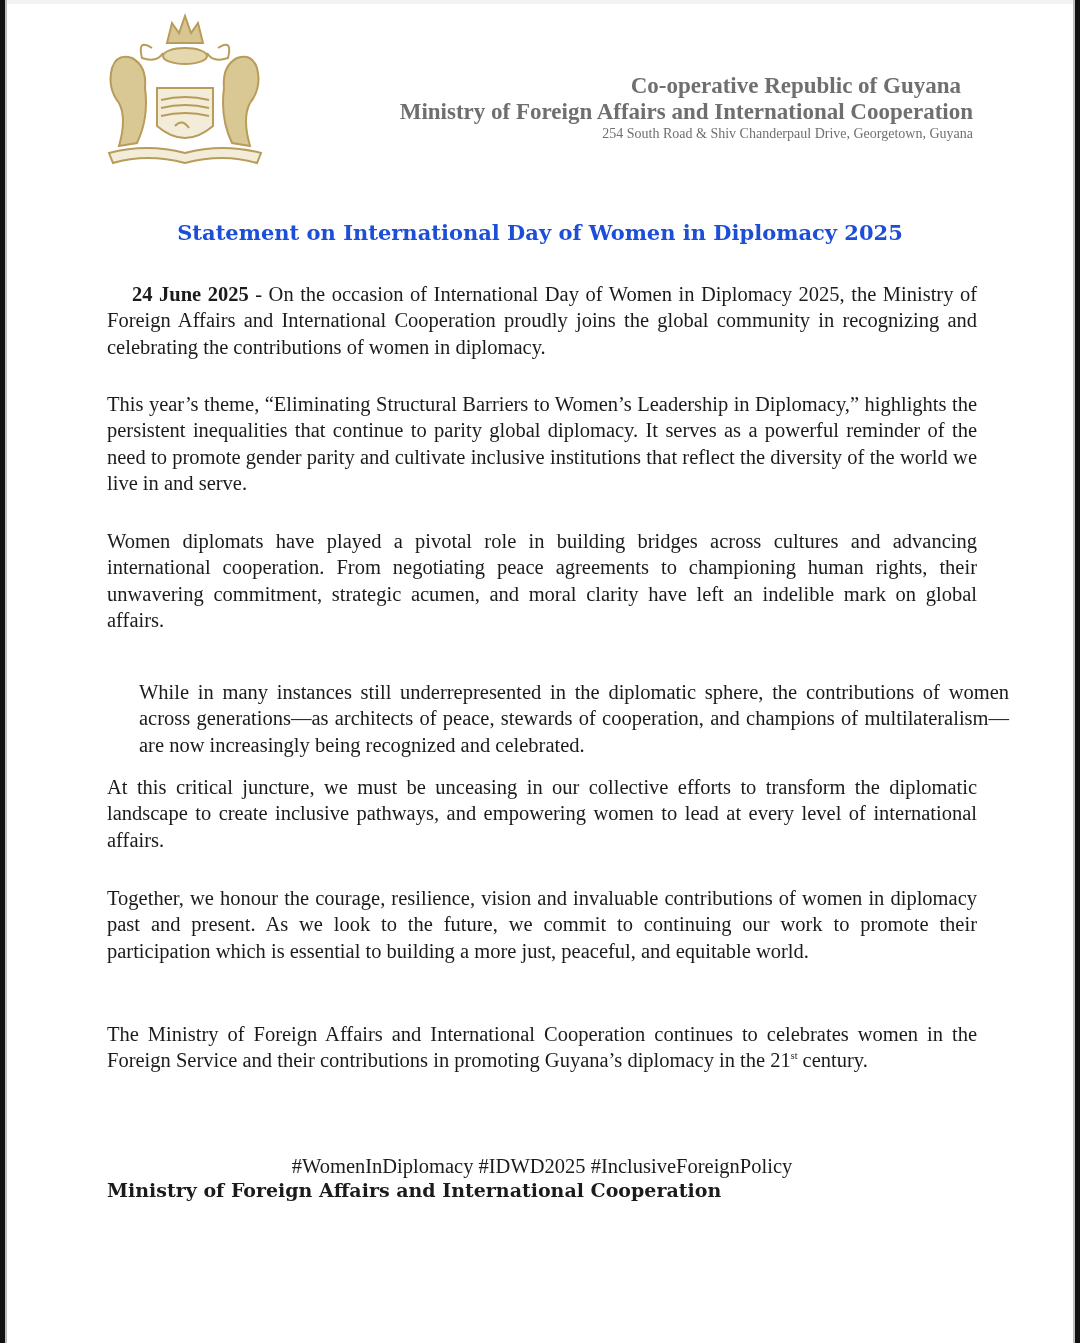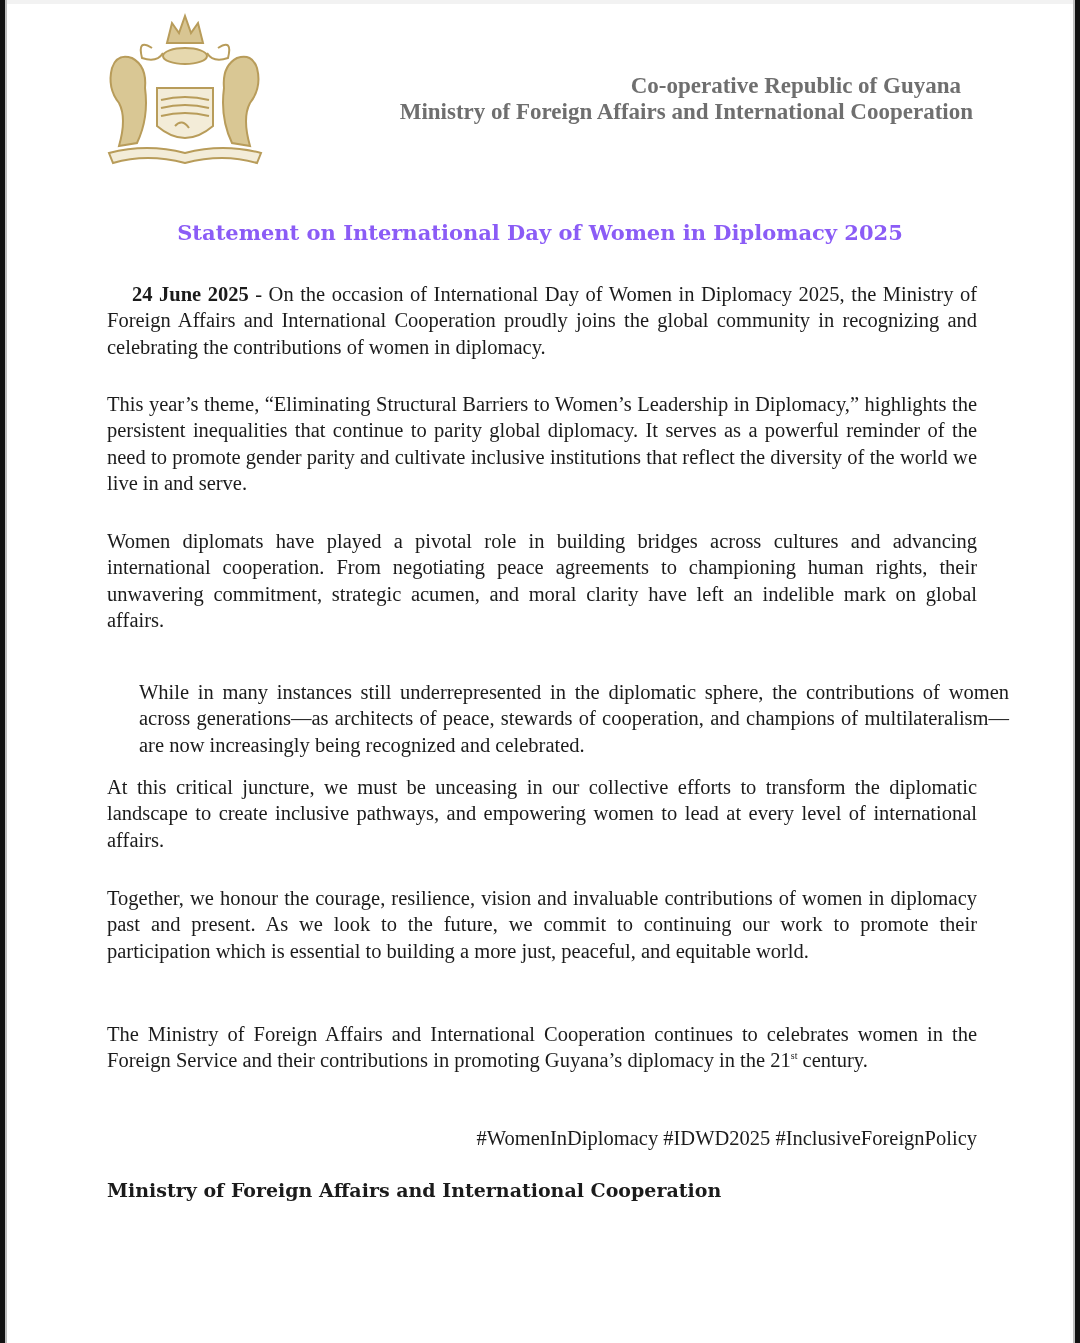--- a/index.html
+++ b/index.html
@@ -12,21 +12,21 @@
       box-sizing: border-box;
     }
     .topbar { position: absolute; left: 0; top: 0; right: 0; height: 4px; background: #f2f2f2; }
     .crest { position: absolute; left: 90px; top: 8px; width: 175px; height: 160px; }
     .hdr { position: absolute; right: 100px; text-align: left; color: #6f6f6f; font-family: "Liberation Serif", serif; }
     .hdr1 { top: 73px; font-size: 23px; font-weight: bold; right: 112px; }
     .hdr2 { top: 99px; font-size: 23px; font-weight: bold; }
     .hdr3 { top: 126px; font-size: 14px; }
     .title {
       position: absolute; top: 220px; left: 0; right: 0; text-align: center;
-      font-family: "DejaVu Serif", serif; font-weight: bold; font-size: 21px; color: #8b5cf6;
+      font-family: "DejaVu Serif", serif; font-weight: bold; font-size: 21px; color: #1d4ed8;
     }
     .body {
       position: absolute; left: 100px; width: 870px;
       font-family: "Liberation Serif", serif; font-size: 20.5px; line-height: 26.3px; color: #1b1b1b;
       text-align: justify;
     }
     .p { position: absolute; left: 0; width: 870px; text-align: justify; }
     .b { font-weight: bold; margin-left: 25px; }
     .i { }
     sup { font-size: 10px; line-height: 0; }
@@ -48,33 +48,34 @@
       <path d="M64 92 Q88 86 112 92 M64 100 Q88 94 112 100 M64 108 Q88 102 112 108"></path>
       <path d="M78 118 Q85 110 92 120"></path>
       <path d="M15 60 Q20 45 35 50 Q50 58 48 80 Q52 110 40 135 L22 138 Q30 110 22 95 Q10 80 15 60 Z" fill="#d9c794"></path>
       <path d="M160 60 Q155 45 140 50 Q125 58 127 80 Q123 110 135 135 L153 138 Q145 110 153 95 Q165 80 160 60 Z" fill="#d9c794"></path>
       <path d="M12 145 Q50 135 88 145 Q126 135 164 145 L160 155 Q126 145 88 155 Q50 145 16 155 Z" fill="#f3ecd8"></path>
     </g>
   </svg>
 
   <div class="hdr hdr1">Co-operative Republic of Guyana</div>
   <div class="hdr hdr2">Ministry of Foreign Affairs and International Cooperation</div>
+  <div class="hdr hdr3">254 South Road &amp; Shiv Chanderpaul Drive, Georgetown, Guyana</div>
 
   <div class="title">Statement on International Day of Women in Diplomacy 2025</div>
 
   <div class="body" style="top:0;">
     <div class="p" style="top:281px;">
       <span class="b">24 June 2025</span><span> - On the occasion of International Day of Women in Diplomacy 2025, the Ministry of Foreign Affairs and International Cooperation proudly joins the global community in recognizing and celebrating the contributions of women in diplomacy.</span>
     </div>
     <div class="p" style="top:391px;">
       <span>This year’s theme, </span><span class="i">“Eliminating Structural Barriers to Women’s Leadership in Diplomacy,”</span><span> highlights the persistent inequalities that continue to parity global diplomacy. It serves as a powerful reminder of the need to promote gender parity and cultivate inclusive institutions that reflect the diversity of the world we live in and serve.</span>
     </div>
     <div class="p" style="top:528px;">Women diplomats have played a pivotal role in building bridges across cultures and advancing international cooperation. From negotiating peace agreements to championing human rights, their unwavering commitment, strategic acumen, and moral clarity have left an indelible mark on global affairs.</div>
     <div class="p" style="top:679px;margin-left:32px;">While in many instances still underrepresented in the diplomatic sphere, the contributions of women across generations—as architects of peace, stewards of cooperation, and champions of multilateralism—are now increasingly being recognized and celebrated.</div>
     <div class="p" style="top:774px;">At this critical juncture, we must be unceasing in our collective efforts to transform the diplomatic landscape to create inclusive pathways, and empowering women to lead at every level of international affairs.</div>
     <div class="p" style="top:885px;">Together, we honour the courage, resilience, vision and invaluable contributions of women in diplomacy past and present. As we look to the future, we commit to continuing our work to promote their participation which is essential to building a more just, peaceful, and equitable world.</div>
     <div class="p" style="top:1021px;">
       <span>The Ministry of Foreign Affairs and International Cooperation continues to celebrates women in the Foreign Service and their contributions in promoting Guyana’s diplomacy in the 21</span><sup>st</sup><span> century.</span>
     </div>
-    <div class="p" style="top:1125px;text-align:right;">#WomenInDiplomacy #IDWD2025 #InclusiveForeignPolicy</div>
+    <div class="p" style="top:1153px;text-align:center;">#WomenInDiplomacy #IDWD2025 #InclusiveForeignPolicy</div>
     <div class="p sign" style="top:1177px;text-align:left;">Ministry of Foreign Affairs and International Cooperation</div>
   </div>
 </div>
 
 </body></html>

